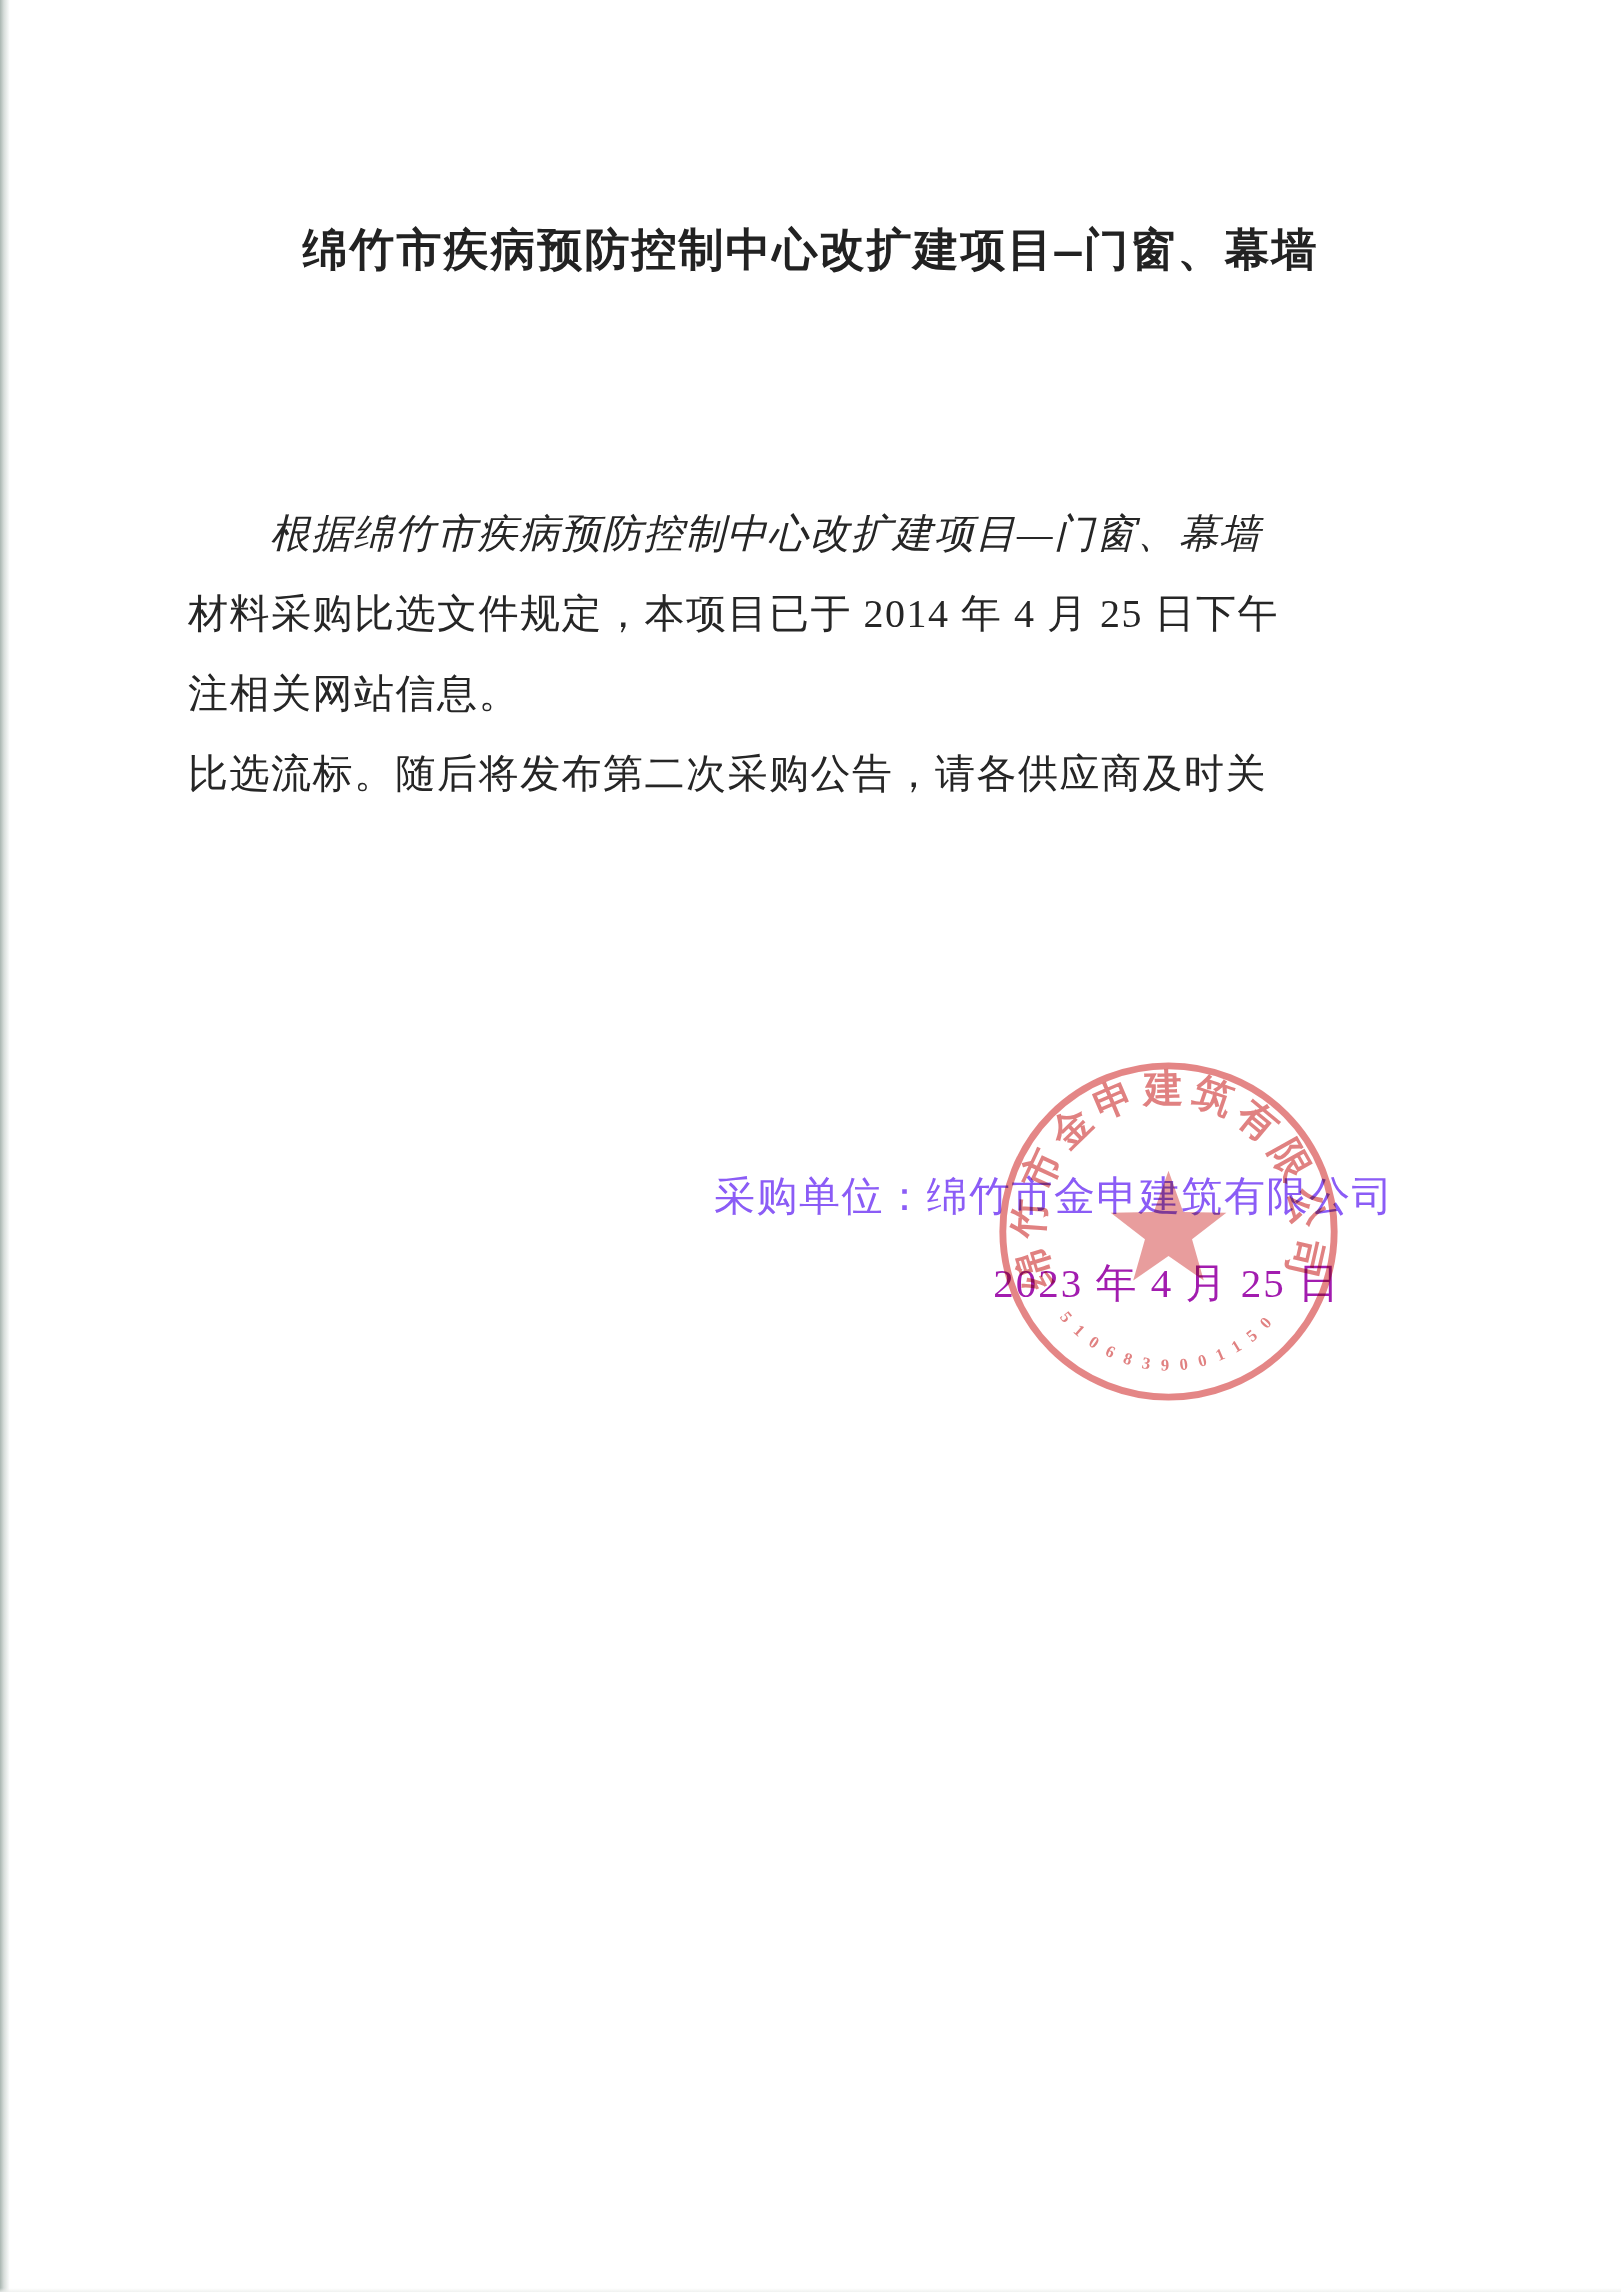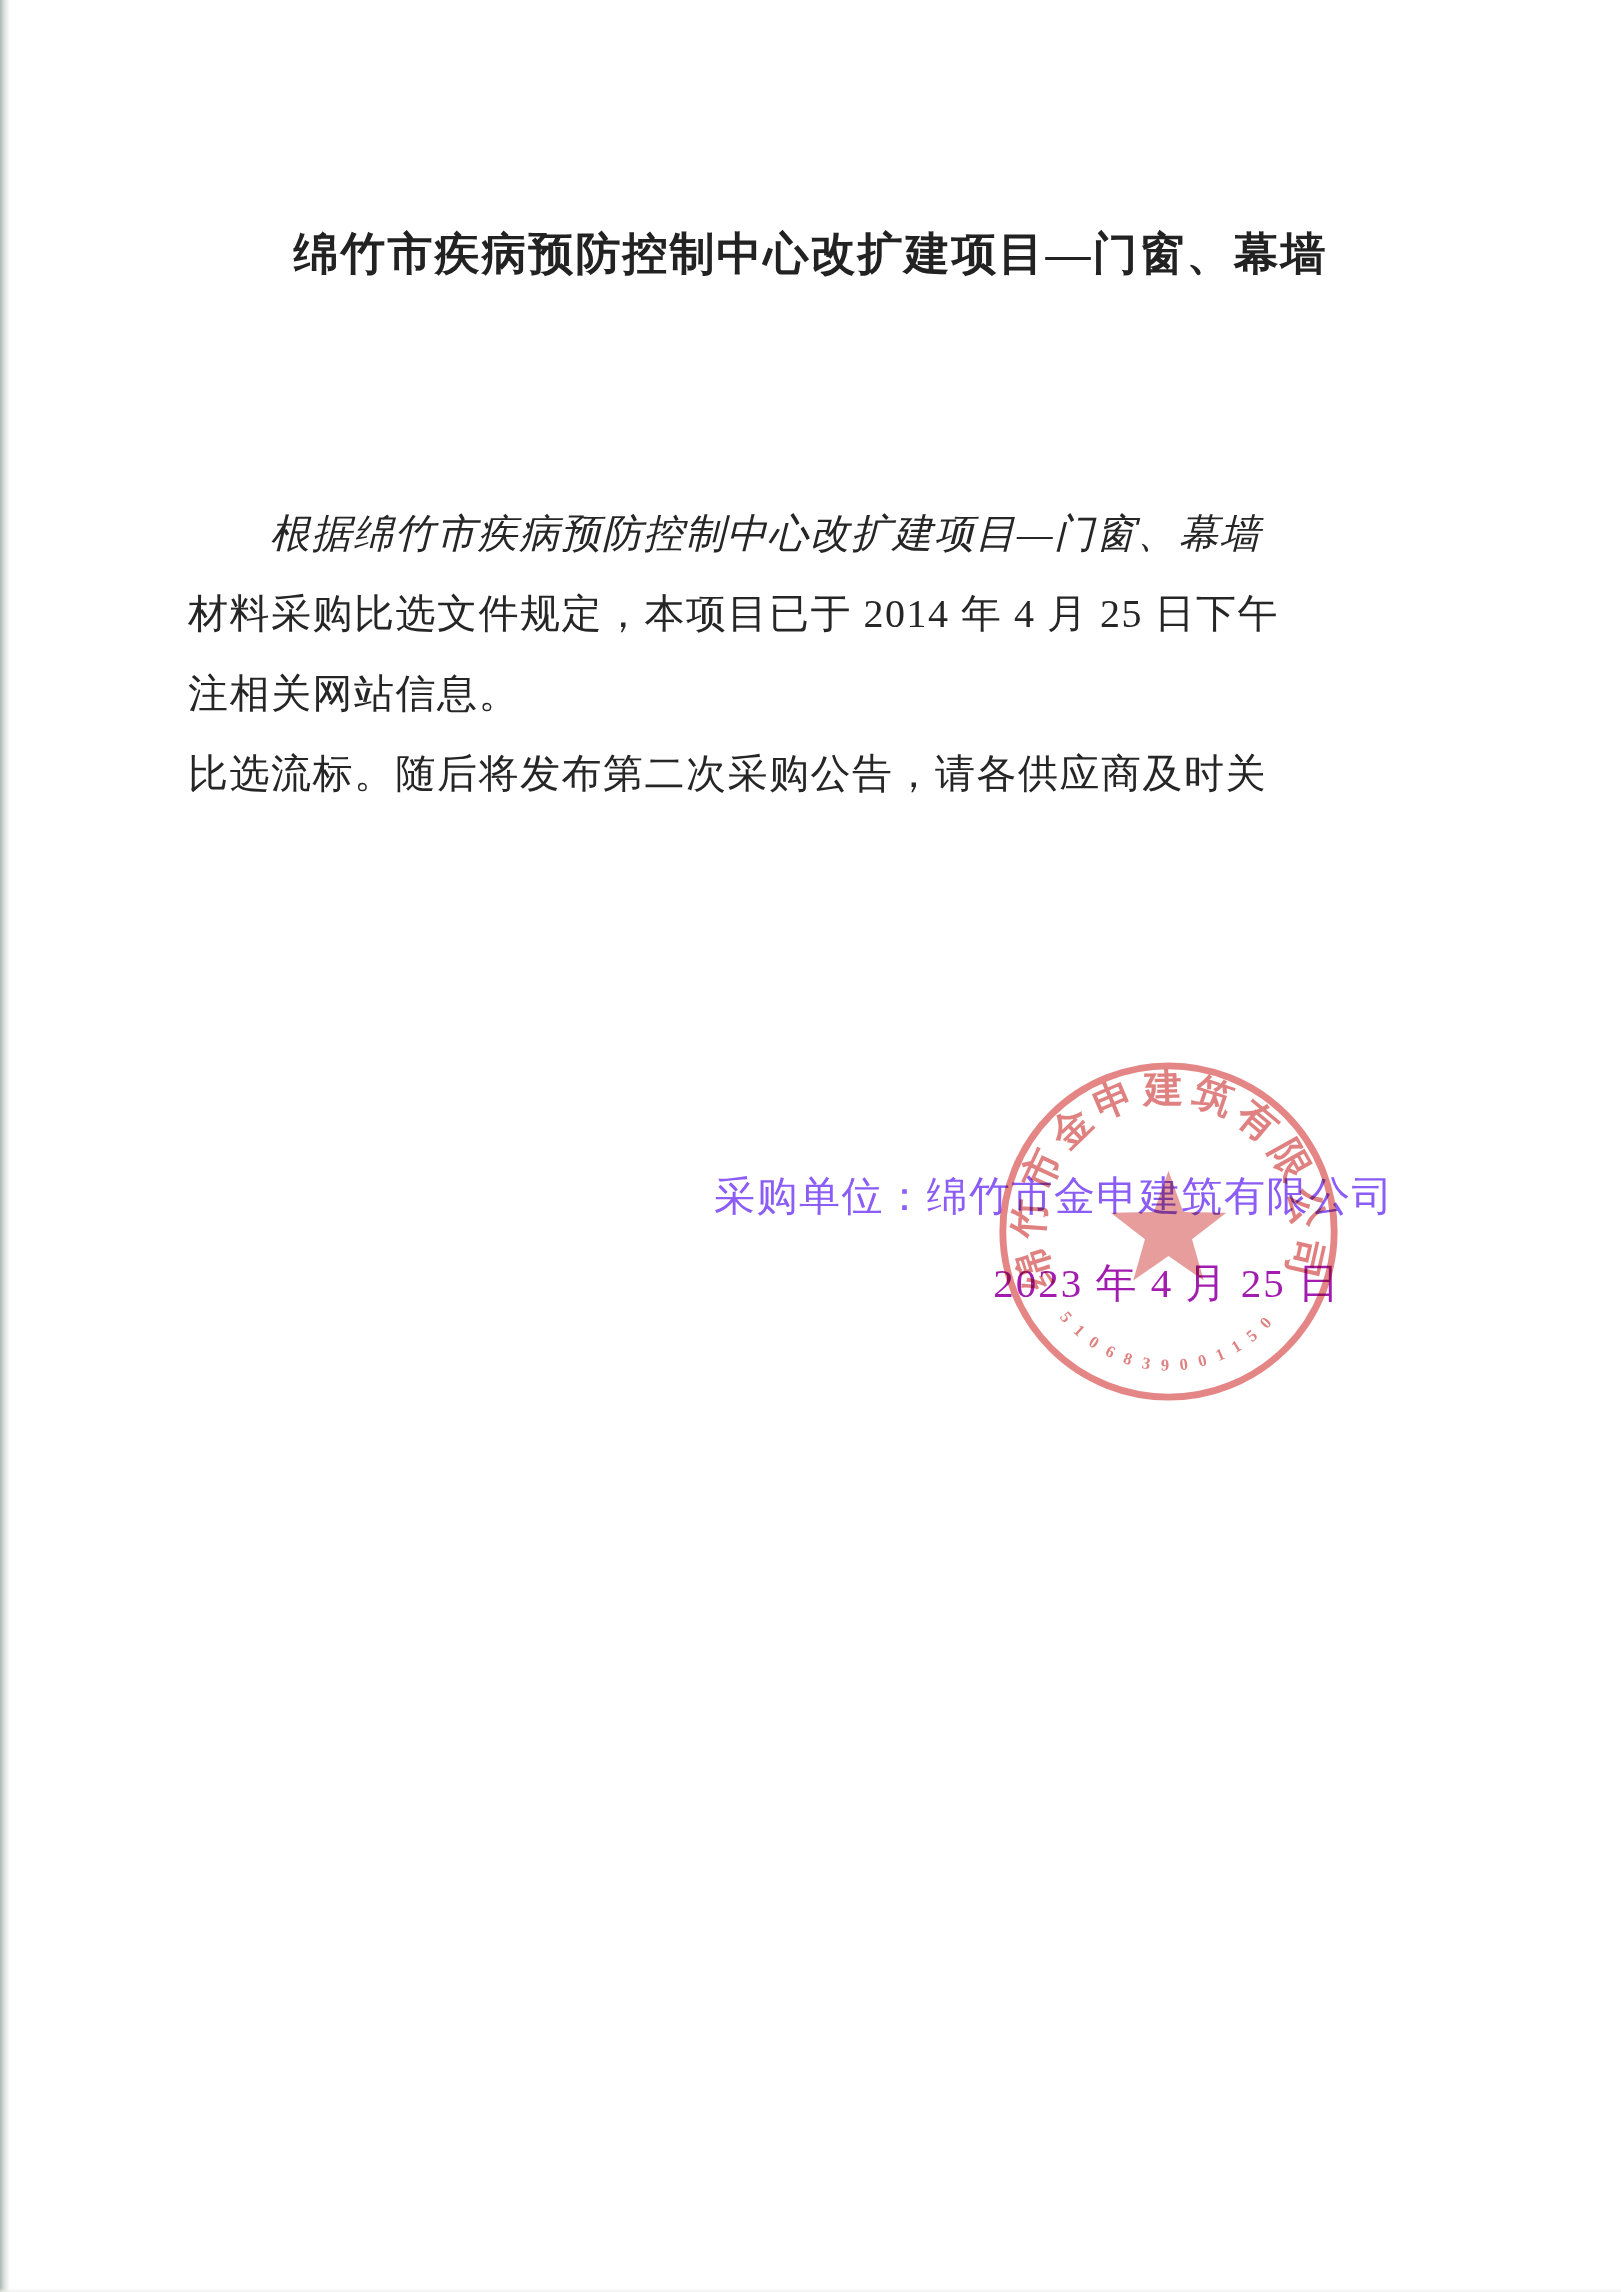--- a/index.html
+++ b/index.html
@@ -32,20 +32,21 @@
     position: absolute;
     left: 0;
     top: 204px;
     width: 1621px;
     text-align: center;
     font-weight: bold;
     font-size: 45px;
     line-height: 100px;
     letter-spacing: 2px;
     color: #222;
+    font-family: Liberation Mono, monospace;
   }
   .doc-body {
     position: absolute;
     left: 188px;
     top: 494px;
     width: 1186px;
     font-size: 40px;
     line-height: 80px;
     letter-spacing: 1.5px;
     color: #262626;

